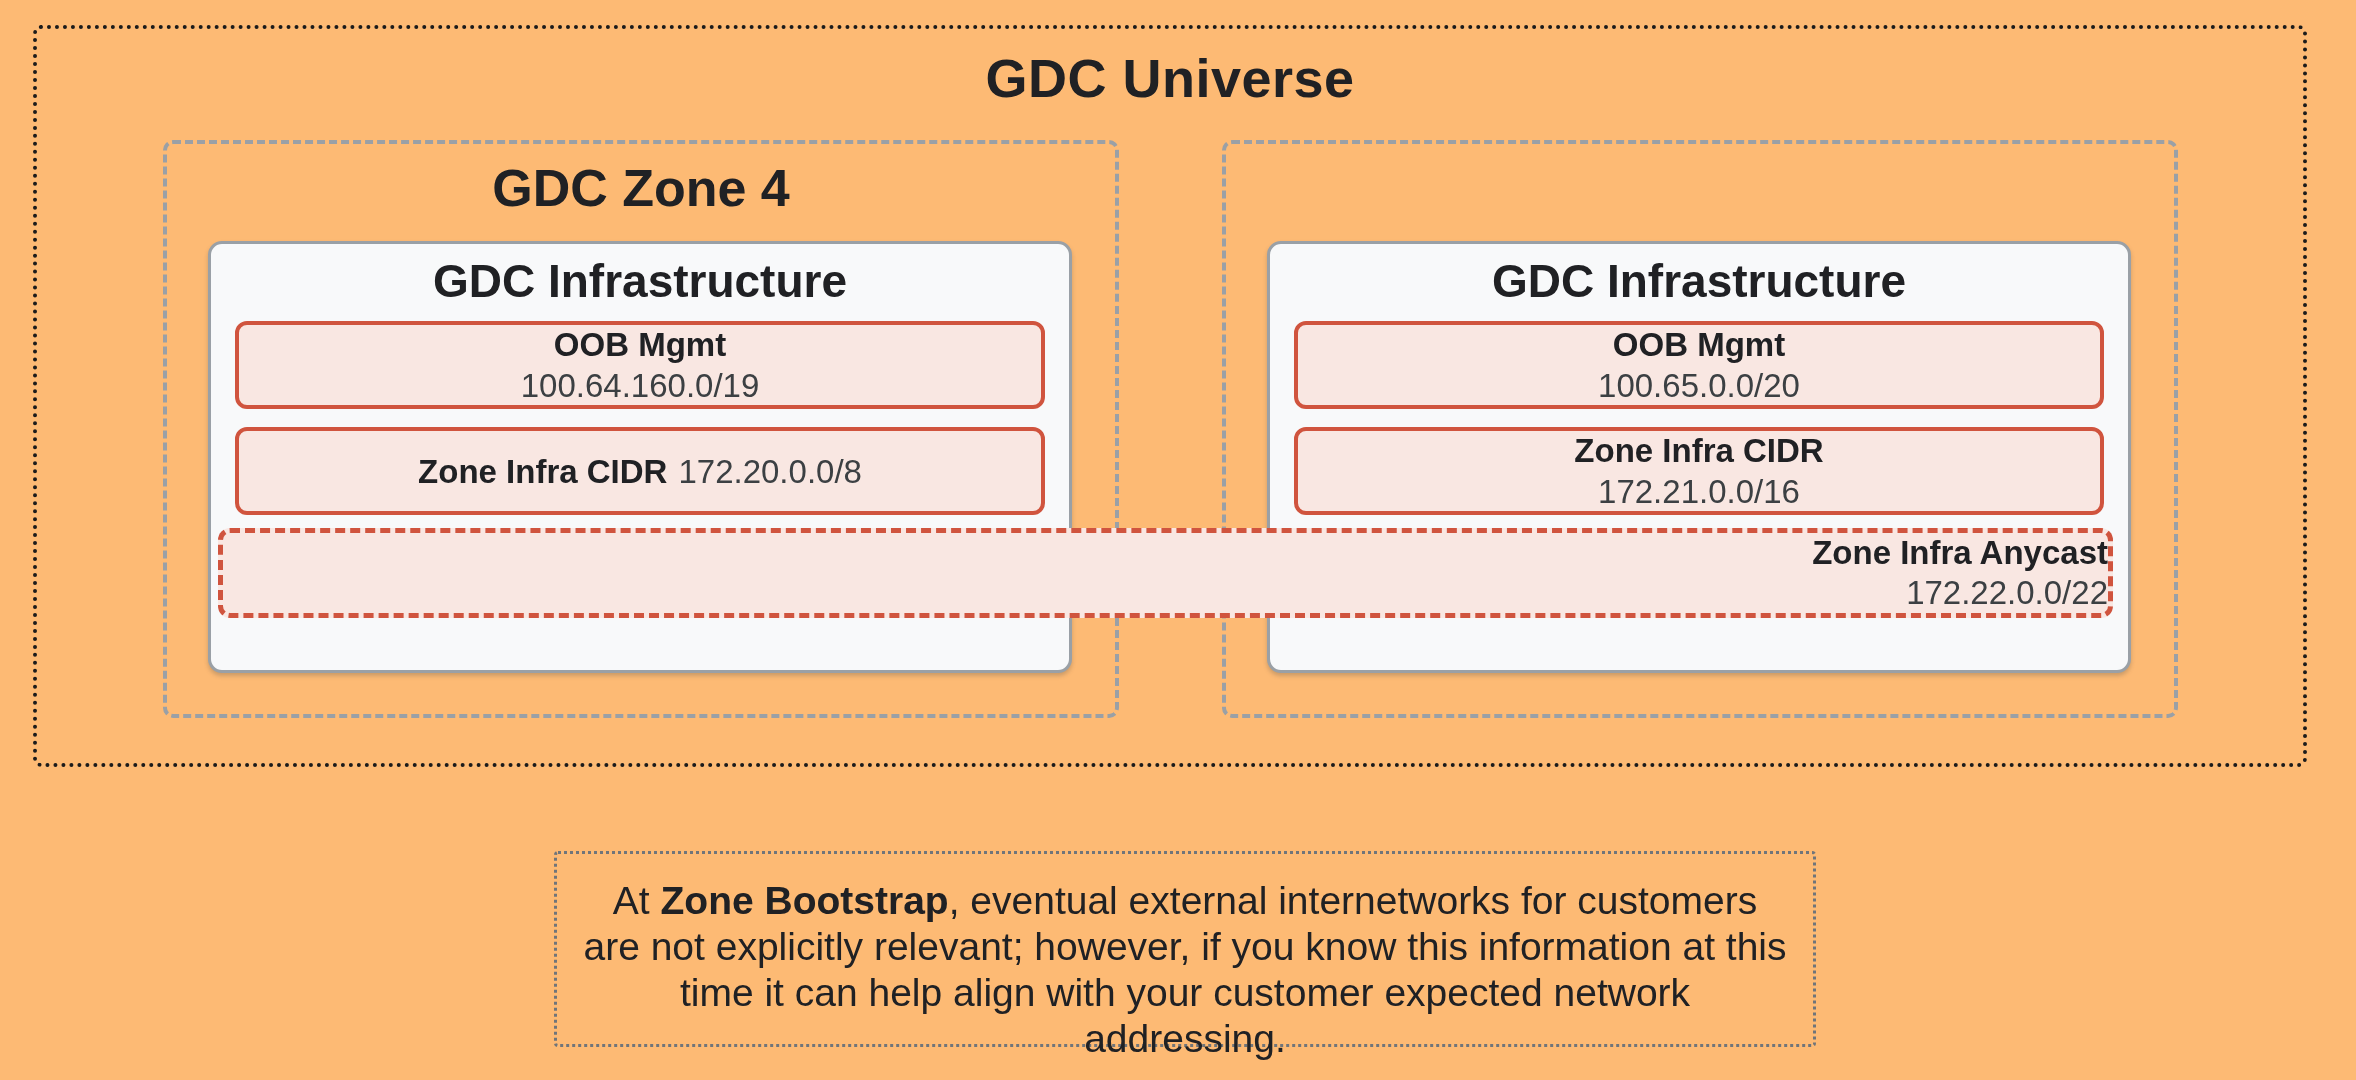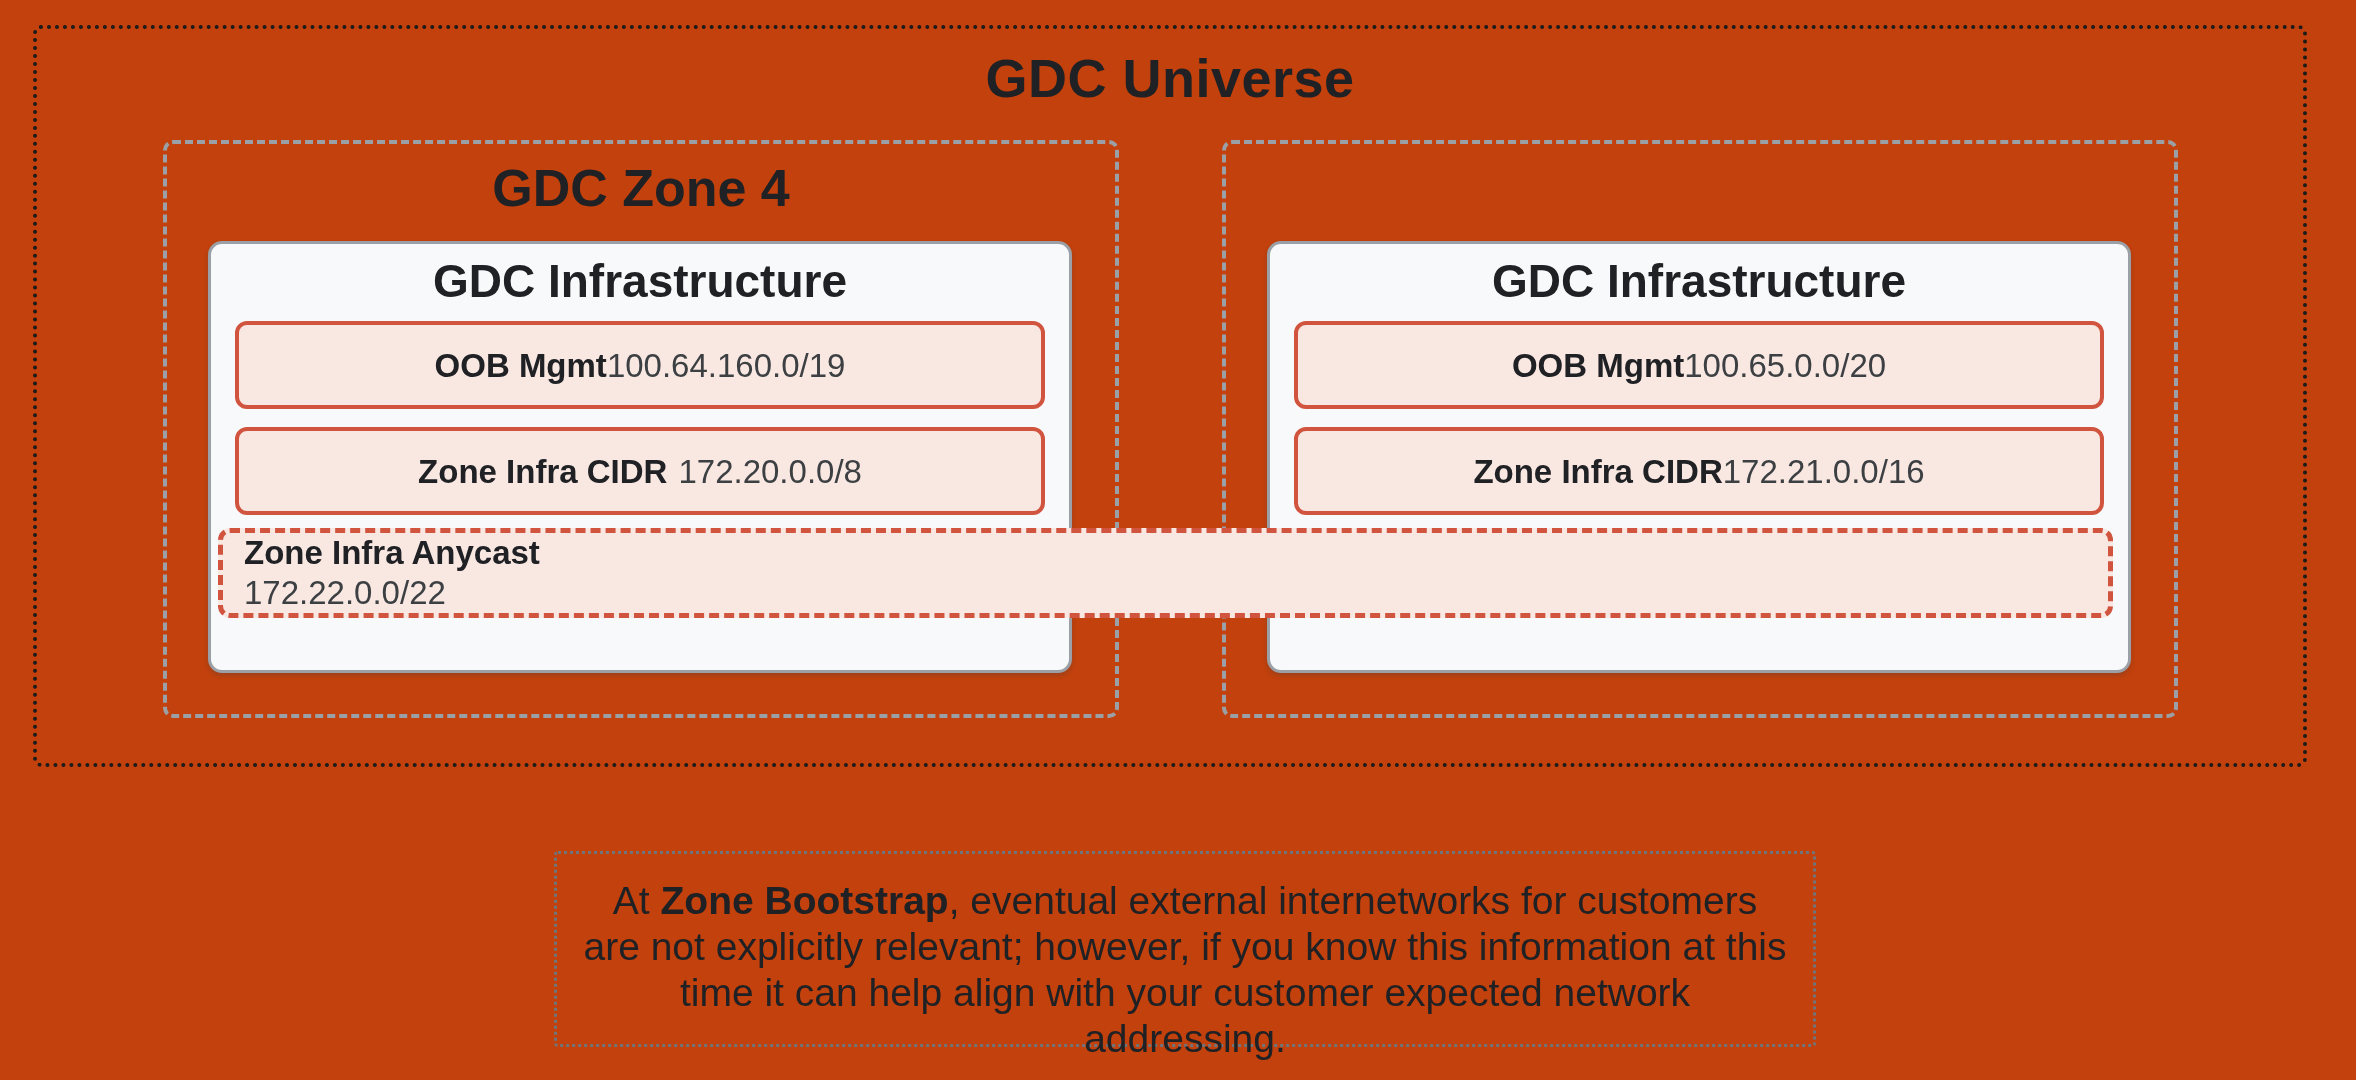--- a/index.html
+++ b/index.html
@@ -4,21 +4,21 @@
 <style>
   html, body {
     margin: 0;
     padding: 0;
     background: #ffffff;
   }
   .canvas {
     position: relative;
     width: 2356px;
     height: 1080px;
-    background: #c2410c;
+    background: #fdba74;
     font-family: "Liberation Sans", sans-serif;
     color: #202124;
     overflow: hidden;
   }
   .abs { position: absolute; box-sizing: border-box; }
 
   
   .universe {
     left: 33px; top: 25px;
     width: 2274px; height: 742px;
@@ -66,21 +66,21 @@
   }
 
   
   .redbox {
     left: 24px; right: 24px;
     height: 88px;
     background: #f9e7e2;
     border: 4px solid #d0543e;
     border-radius: 12px;
     display: flex;
-    flex-direction: row;
+    flex-direction: column;
     align-items: center;
     justify-content: center;
     font-size: 33px;
     line-height: 41px;
   }
   .redbox.row {
     flex-direction: row;
     gap: 11px;
   }
   .oob  { top: 77px; }
@@ -90,21 +90,21 @@
 
   
   .anycast {
     left: 181px; top: 499px;
     width: 1895px; height: 90px;
     background: #f9e7e2;
     border: 5px dashed #d0543e;
     border-radius: 12px;
     display: flex;
     flex-direction: column;
-    align-items: flex-start;
+    align-items: flex-end;
     justify-content: center;
     font-size: 33px;
     line-height: 40px;
     z-index: 5;
     padding-left: 21px;
   }
 
   
   .note {
     left: 554px; top: 851px;

